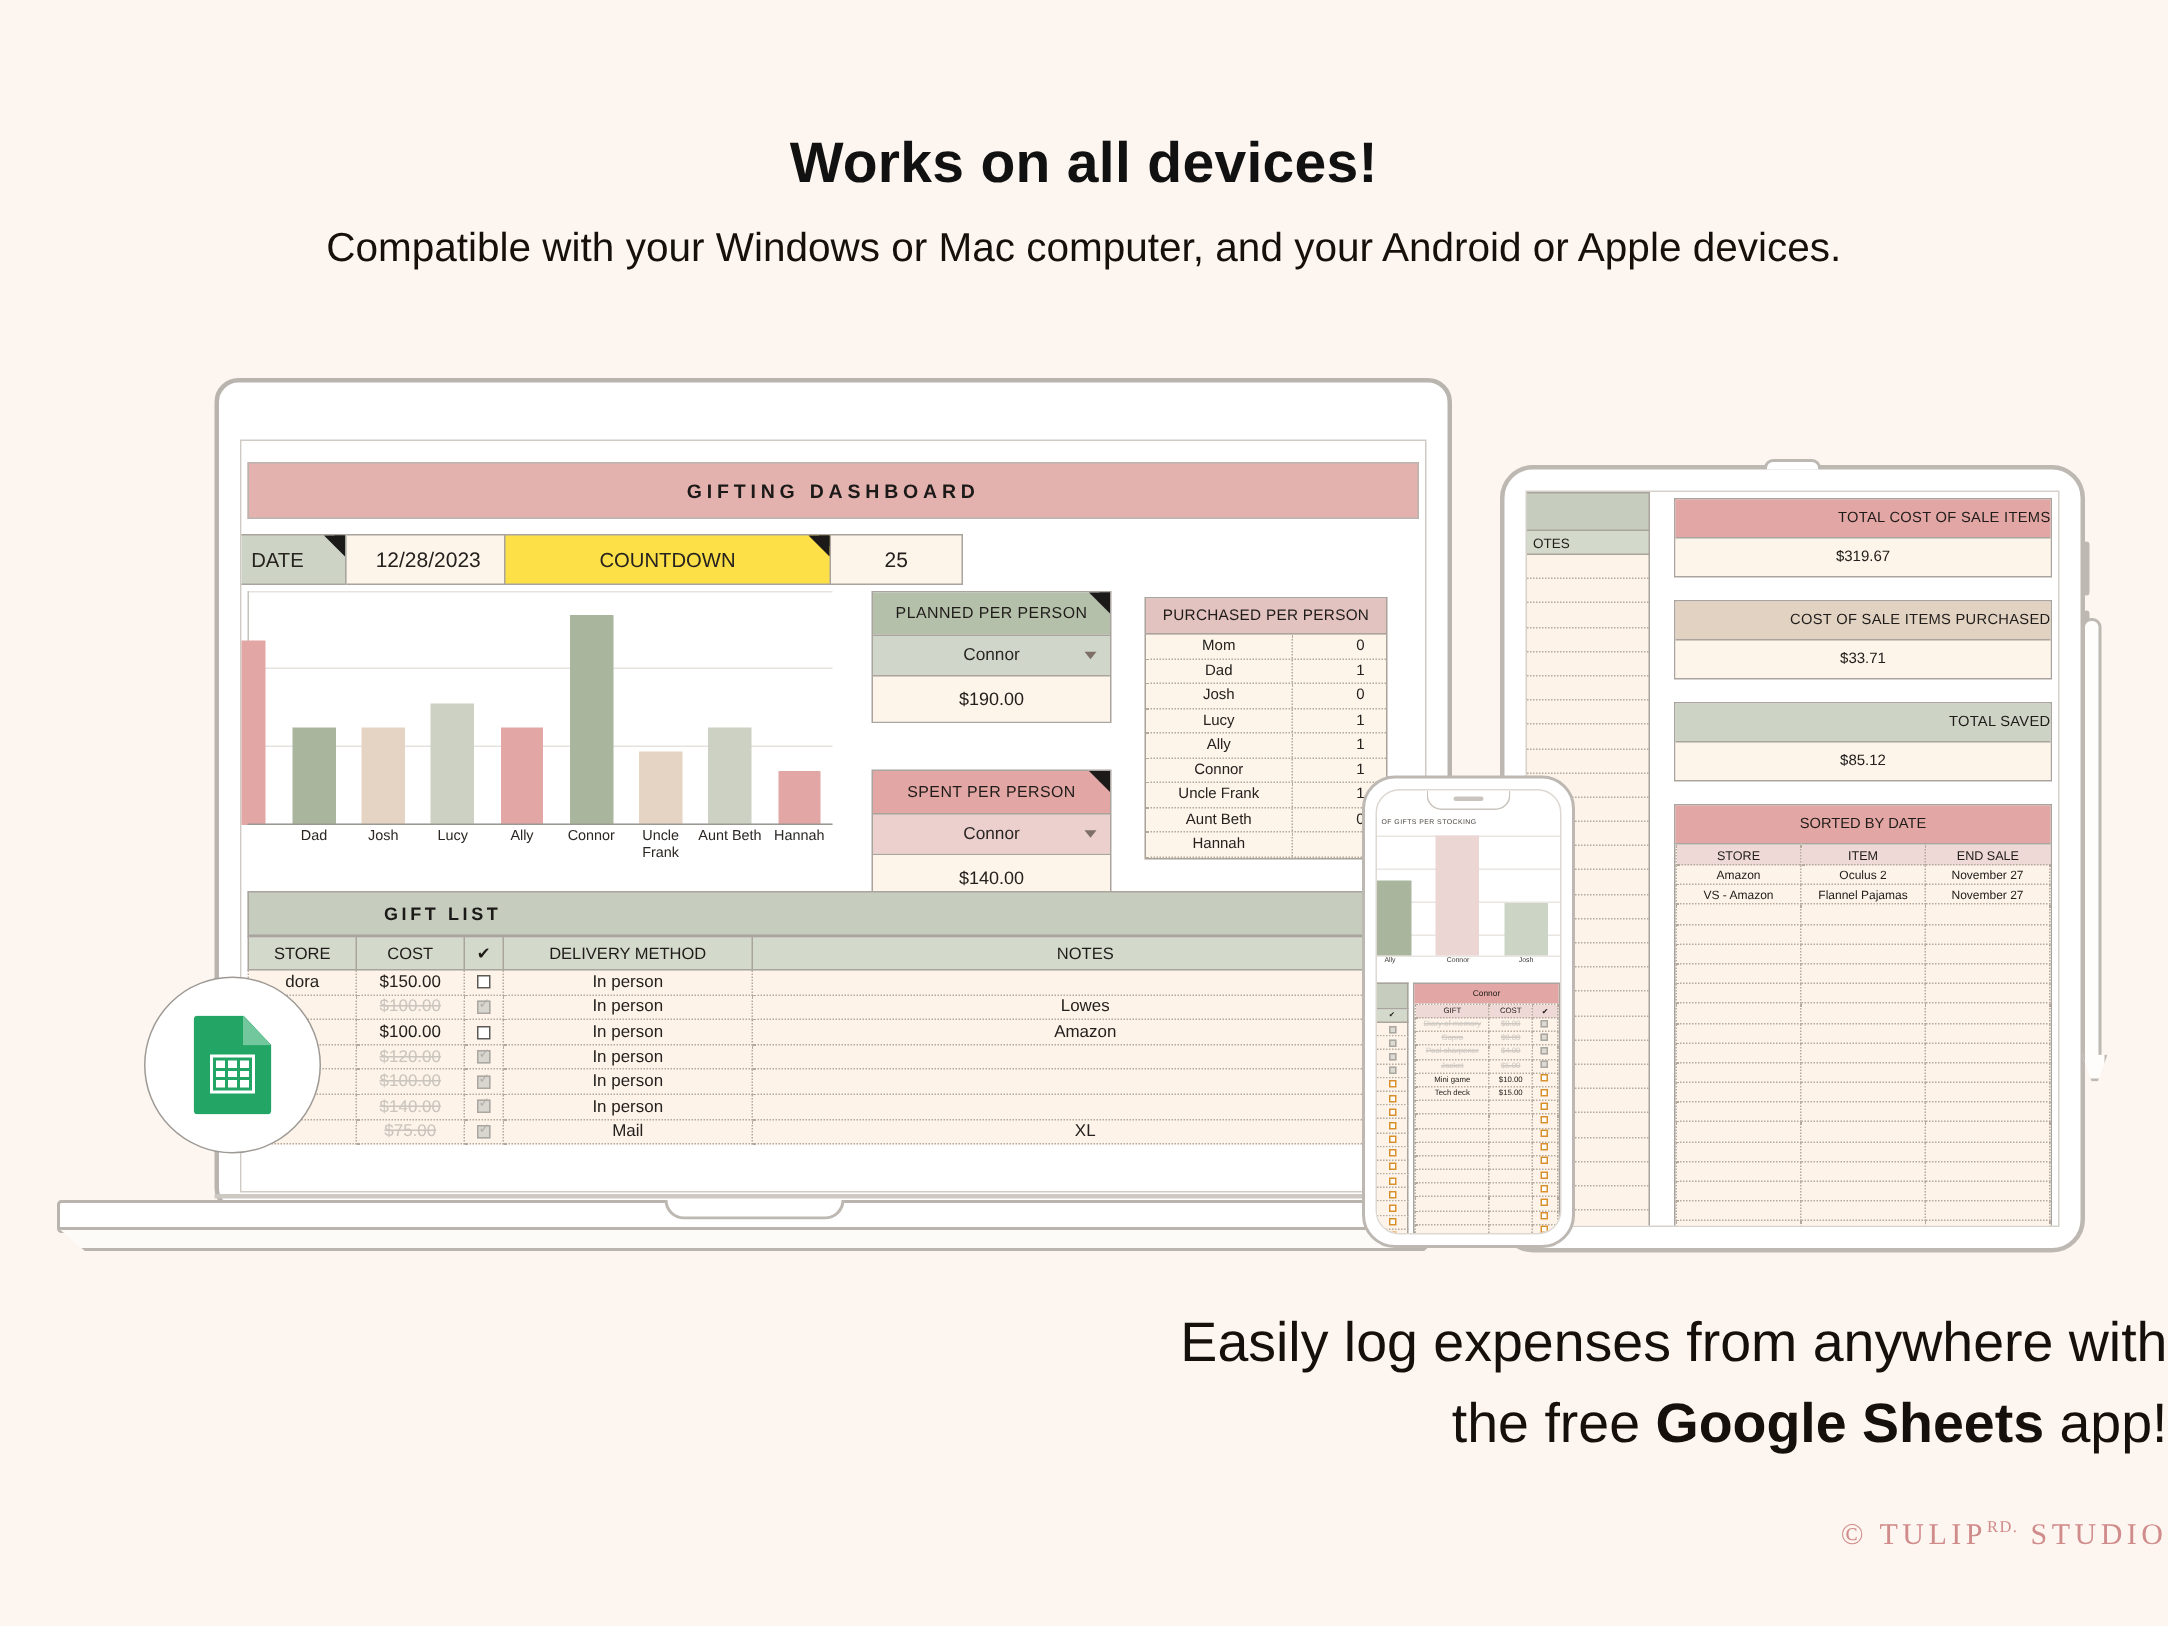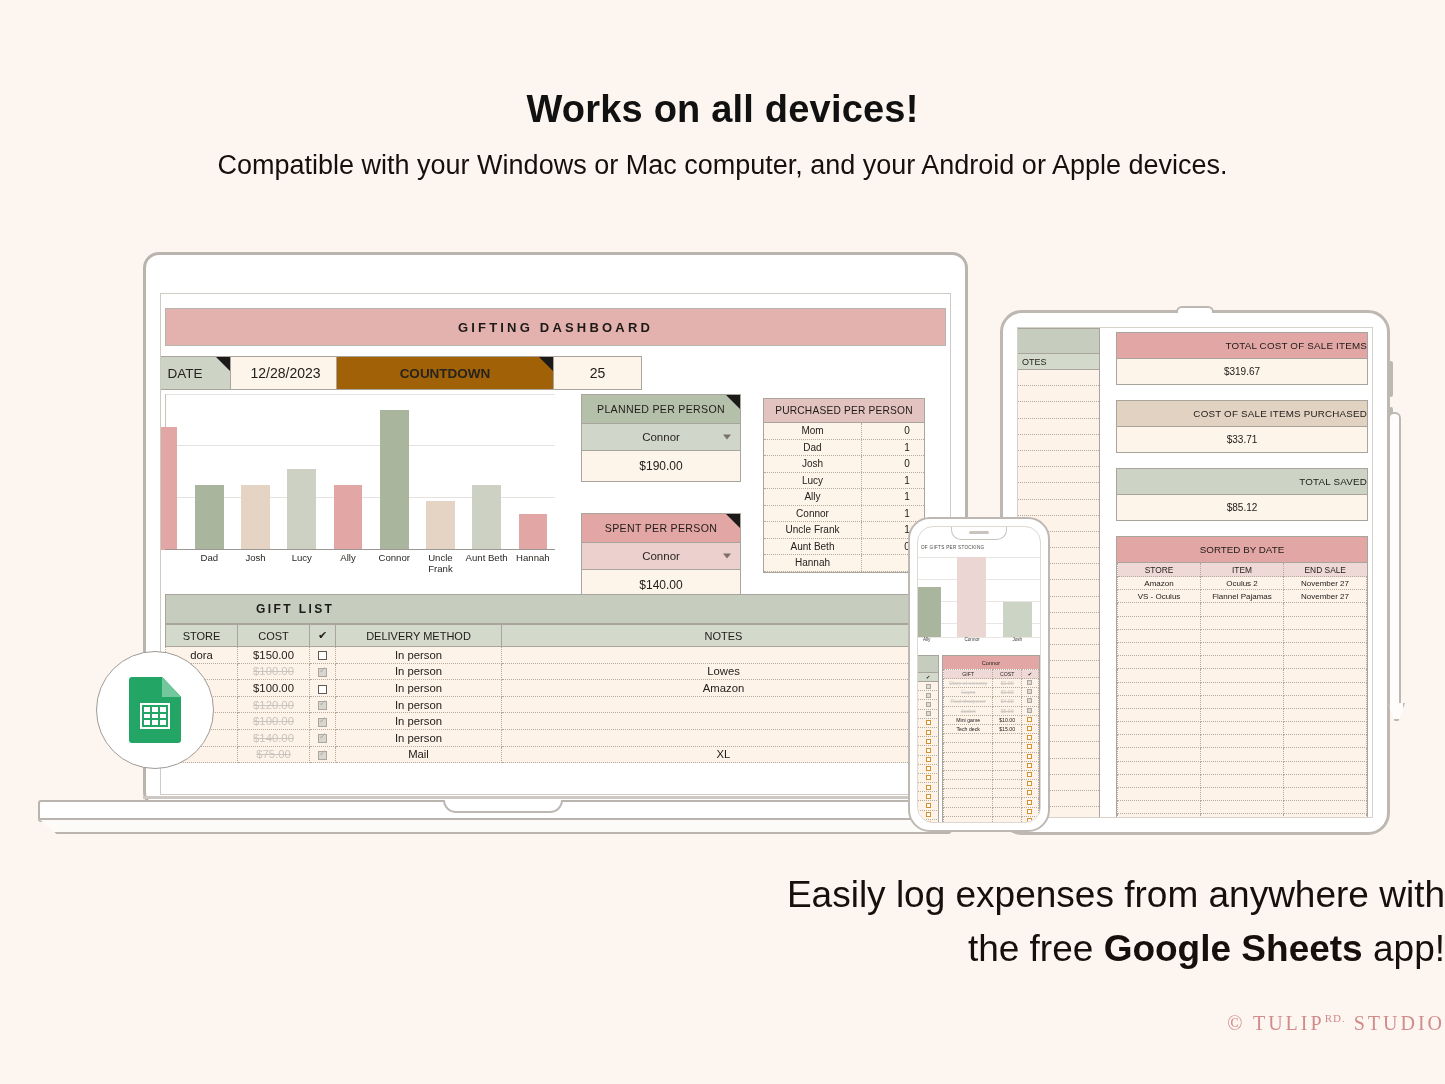--- a/index.html
+++ b/index.html
@@ -71,21 +71,21 @@
     display: flex; align-items: center; justify-content: center;
     font-size: 13px; font-weight: bold; letter-spacing: 3.2px; color: #1c1a18;
   }
   .cellpair { position: absolute; display: flex; height: 34px; }
   .cell-lbl {
     display: flex; align-items: center; justify-content: center;
     font-size: 13.5px; color: #27231f; border: 1px solid #a9a49e;
     position: relative;
   }
   .cell-lbl.green { background: #cdd3c5; }
-  .cell-lbl.tan   { background: #a16207; font-weight: bold; }
+  .cell-lbl.tan   { background: #fde047; }
   .cell-val {
     display: flex; align-items: center; justify-content: center;
     font-size: 14px; color: #23201d; background: #fdf4ea;
     border: 1px solid #a9a49e; border-left: none;
   }
   .corner::after {
     content: ""; position: absolute; right: 0; top: 0;
     border-width: 7px; border-style: solid;
     border-color: #1c1a18 #1c1a18 transparent transparent;
   }
@@ -551,21 +551,21 @@
                     <th>END SALE</th>
                   </tr>
                 </thead>
               <tbody id="tsort-body">
                   <tr>
                     <td>Amazon</td>
                     <td>Oculus 2</td>
                     <td>November 27</td>
                   </tr>
                   <tr>
-                    <td>VS - Oculus</td>
+                    <td>VS - Amazon</td>
                     <td>Flannel Pajamas</td>
                     <td>November 27</td>
                   </tr>
                   <tr>
                     <td></td>
                     <td></td>
                     <td></td>
                   </tr>
                   <tr>
                     <td></td>

